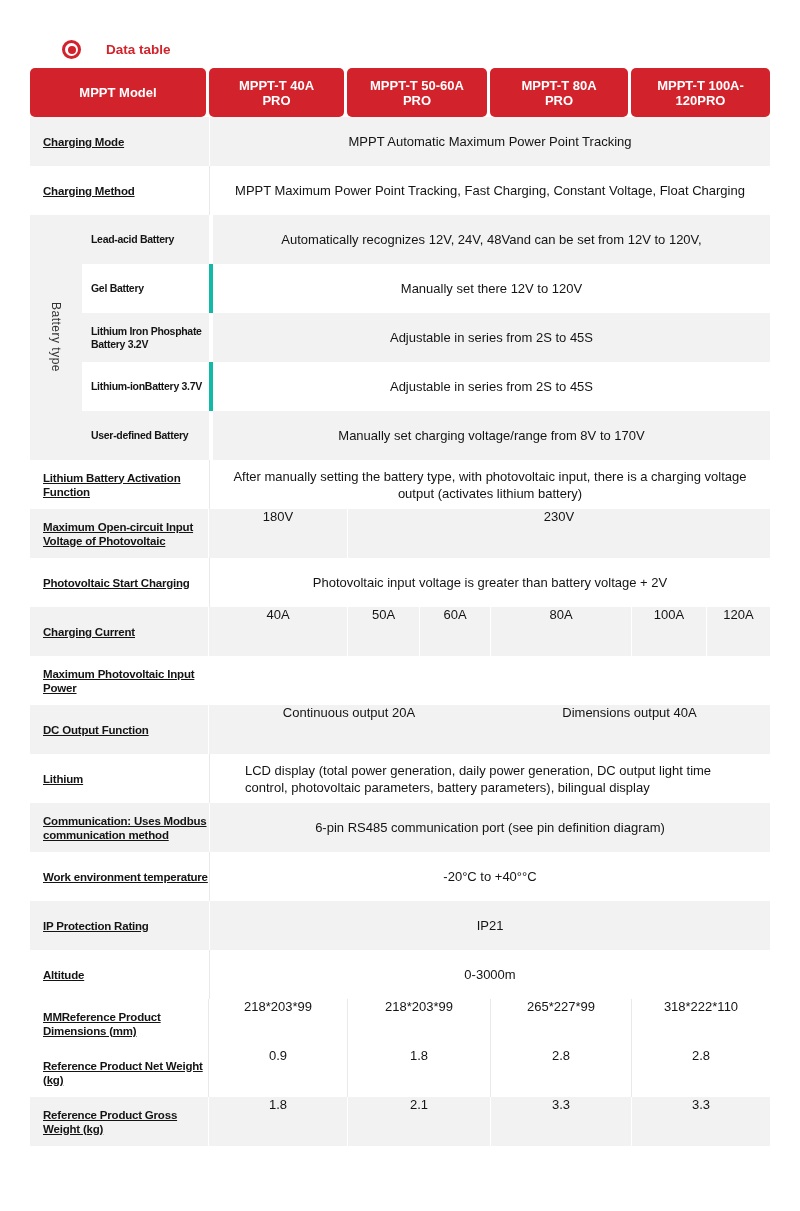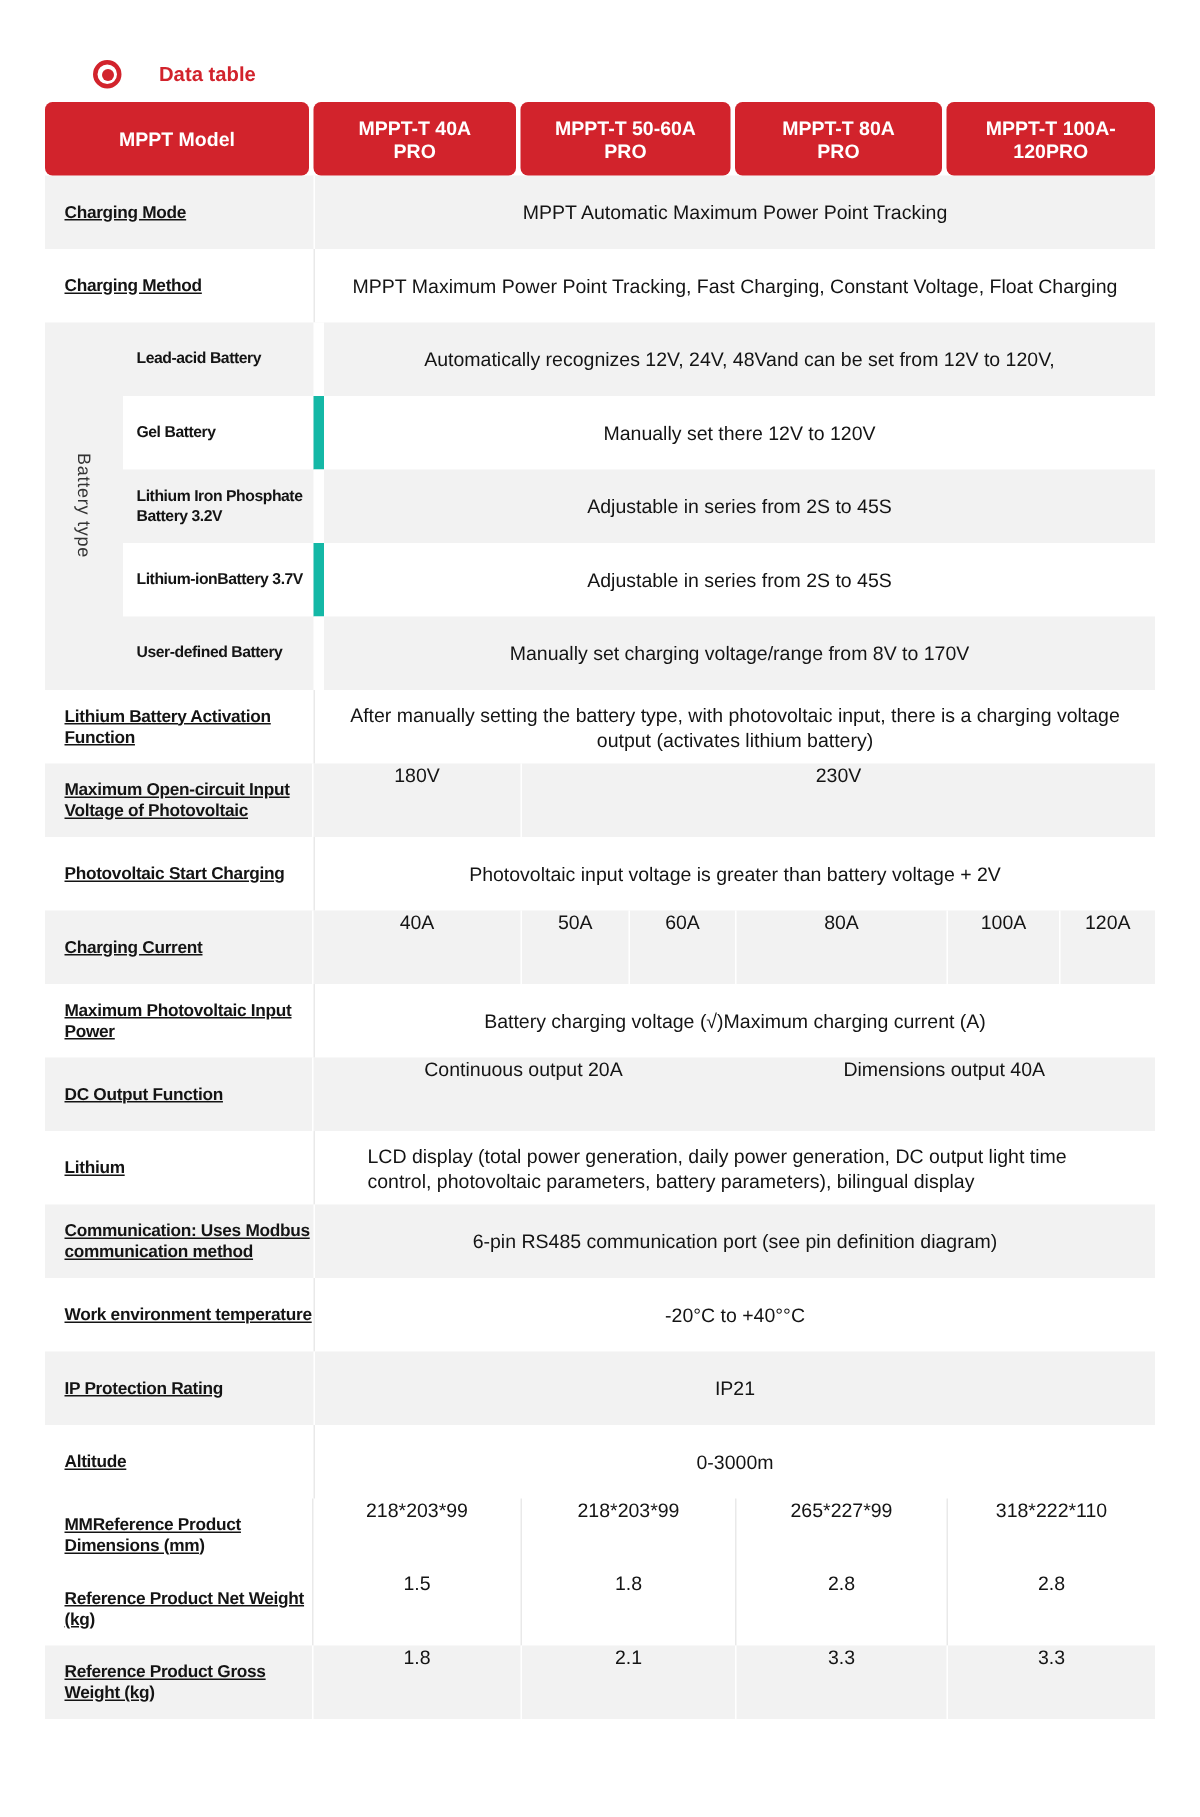--- a/index.html
+++ b/index.html
@@ -44,21 +44,21 @@
 
   
   .battery { display:flex; }
   .vcell { width:52px; background:#F2F2F2; display:flex; align-items:center; justify-content:center; }
   .vtext { writing-mode:vertical-rl; font-size:12px; color:#333333; letter-spacing:0.5px; }
   .bcol { flex:1; }
   .brow { display:flex; height:49px; }
   .bl { width:127px; display:flex; align-items:center; padding-left:9px; }
   .bl .ltext { font-size:10.5px; letter-spacing:-0.3px; line-height:13px; }
   .bv { flex:1; display:flex; align-items:center; justify-content:center; text-align:center;
-        font-size:13px; color:#141414; border-left:7px solid #14b8a6; }
+        font-size:13px; color:#141414; border-left:4px solid #14b8a6; }
   .brow.bg-g .bv { border-left-color:#ffffff; }
 </style>
 </head>
 <body>
 
 <div class="page">
 
   <div class="caption">
     <span class="donut">
         <span class="donut-core"></span>
@@ -197,23 +197,20 @@
         <div class="vc dv" style="width:64px">
             <span>120A</span>
           </div>
       </div>
     </div>
 
     <div class="row bg-w">
       <div class="lcell">
           <span class="ltext">Maximum Photovoltaic Input Power</span>
         </div>
-      <div class="varea">
-          <span>Battery charging voltage (√)Maximum charging current (A)</span>
-        </div>
     </div>
 
     <div class="row bg-g">
       <div class="lcell">
           <span class="ltext">DC Output Function</span>
         </div>
       <div class="vgroup">
         <div class="vc" style="width:280px">
             <span>Continuous output 20A</span>
           </div>
@@ -287,21 +284,21 @@
           </div>
       </div>
     </div>
 
     <div class="row bg-w">
       <div class="lcell">
           <span class="ltext">Reference Product Net Weight (kg)</span>
         </div>
       <div class="vgroup">
         <div class="vc" style="width:138px">
-            <span>1.5</span>
+            <span>0.9</span>
           </div>
         <div class="vc dv" style="width:143px">
             <span>1.8</span>
           </div>
         <div class="vc dv" style="width:141px">
             <span>2.8</span>
           </div>
         <div class="vc dv" style="width:139px">
             <span>2.8</span>
           </div>

